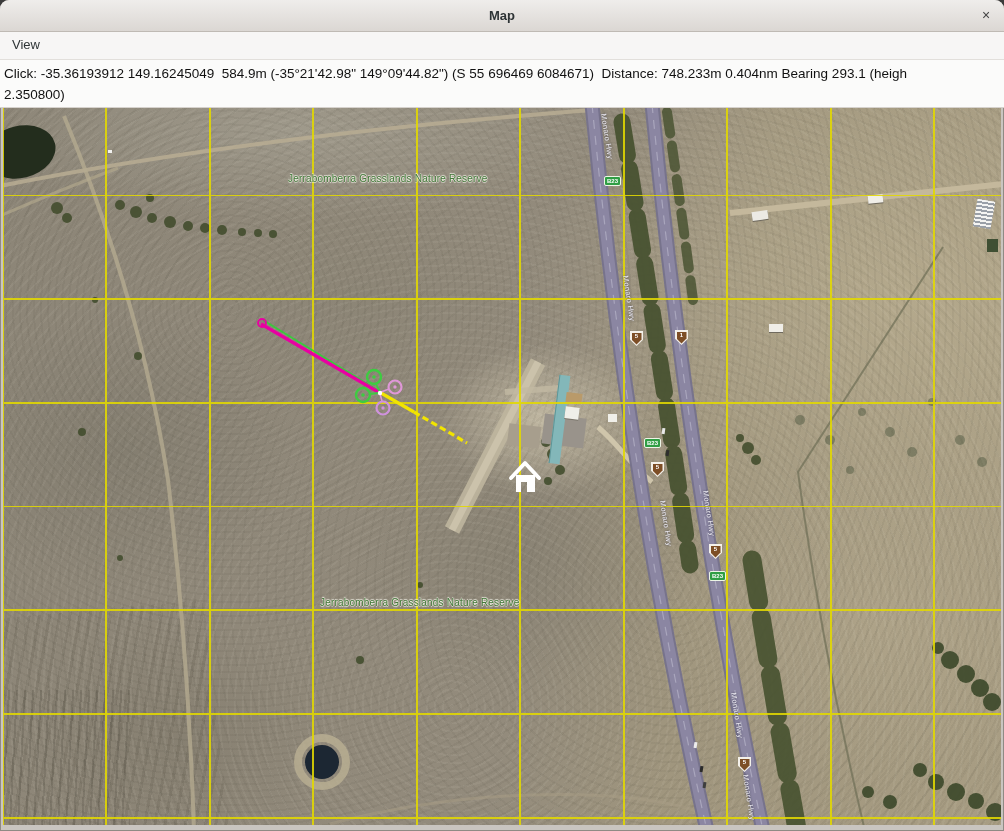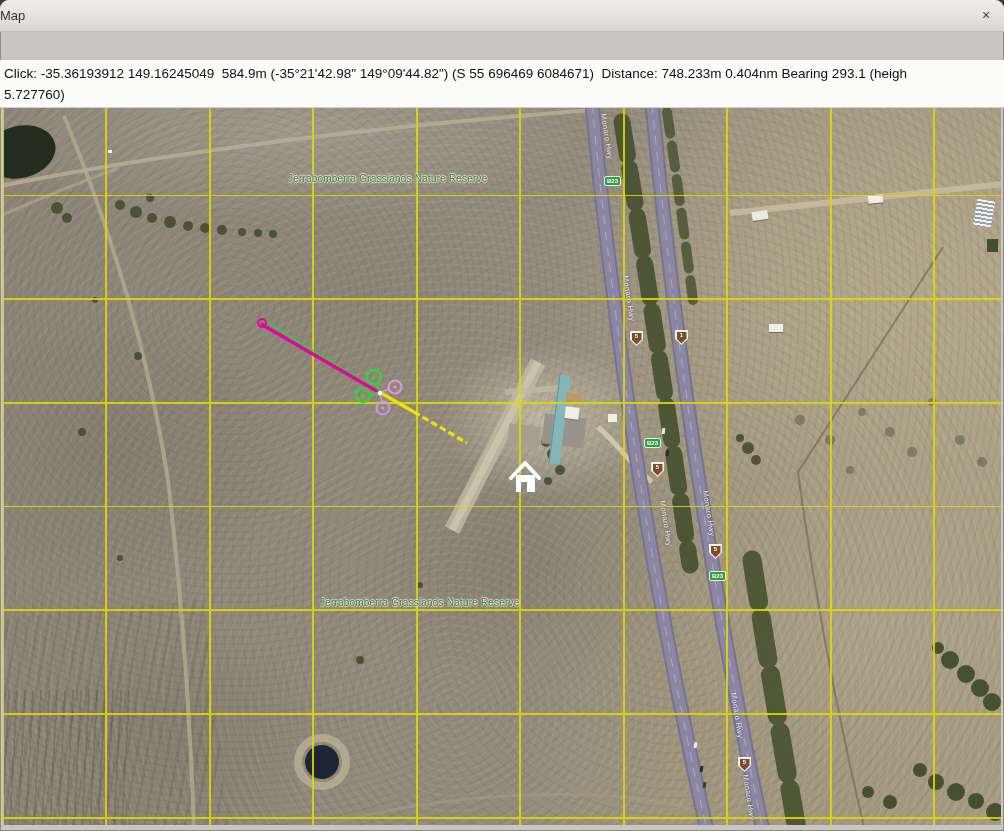--- a/index.html
+++ b/index.html
@@ -1,19 +1,19 @@
 <!DOCTYPE html>
 <html style="--c-grid: #e3d900; --c-track: #e800a2; --c-measure: #f2e400; --c-marker_green: #3ecb41; --c-marker_pink: #df97d8; --c-road: #8b86a2; --c-home: #ffffff; --c-reserve_text: #447a3c;"><head>
 <meta charset="utf-8">
 <style>
   html,body{margin:0;padding:0;background:#3b3b3b;font-family:"Liberation Sans",sans-serif;}
   .window{position:relative;width:1004px;height:831px;background:#c9c5c0;border-radius:9px 9px 0 0;overflow:hidden;box-shadow:0 0 0 1px #8f8a84 inset;}
   
   .titlebar{position:absolute;left:0;top:0;right:0;height:31px;background:linear-gradient(#efedeb,#dbd7d3);border-bottom:1px solid #bfbab4;}
-  .titlebar .title{position:absolute;left:0;right:0;top:0;line-height:31px;text-align:left;font-size:13px;font-weight:normal;color:#2e3436;}
+  .titlebar .title{position:absolute;left:0;right:0;top:0;line-height:31px;text-align:center;font-size:13px;font-weight:bold;color:#2e3436;}
   .titlebar .close{position:absolute;right:0;top:0;width:36px;line-height:31px;text-align:center;font-size:14px;color:#444;cursor:pointer;}
   .menubar{position:absolute;left:0;top:32px;right:0;height:27px;background:#f7f6f5;border-bottom:1px solid #e2dfdb;}
   .menubar .menu-item{display:inline-block;padding:0 8px;margin-left:4px;line-height:26px;font-size:13px;color:#2e3436;}
   .statusbar{position:absolute;left:0;top:60px;right:0;height:48px;background:#fbfbfa;border-bottom:1px solid #d6d2cd;padding:3px 4px 0 4px;box-sizing:border-box;font-size:13.5px;color:#111;}
   .statusbar div{white-space:pre;line-height:21px;}
   
   .map{position:absolute;left:3px;right:3px;top:108px;bottom:6px;overflow:hidden;background:#90897a;cursor:crosshair;}
   .world{position:absolute;left:-3px;top:-108px;width:1004px;height:831px;}
   .terrain{position:absolute;inset:0;background-color:#8f8879;background-image:
     radial-gradient(150px 110px at 545px 420px, rgba(208,199,175,.75), transparent 70%),
@@ -53,24 +53,27 @@
 </head>
 <body>
 
 <div class="window">
 
   <div class="titlebar">
     <span class="title">Map</span>
     <span class="close">×</span>
   </div>
 
+  <div class="menubar">
+    <span class="menu-item">View</span>
+  </div>
 
   <div class="statusbar">
     <div>Click: -35.36193912 149.16245049  584.9m (-35°21'42.98" 149°09'44.82") (S 55 696469 6084671)  Distance: 748.233m 0.404nm Bearing 293.1 (heigh</div>
-    <div>5.727760)</div>
+    <div>2.350800)</div>
   </div>
 
   <div class="map">
     <div class="world">
 
       <div class="terrain"></div>
       <div class="mottle"></div>
       <div class="field-a"></div>
       <div class="field-b"></div>
 

